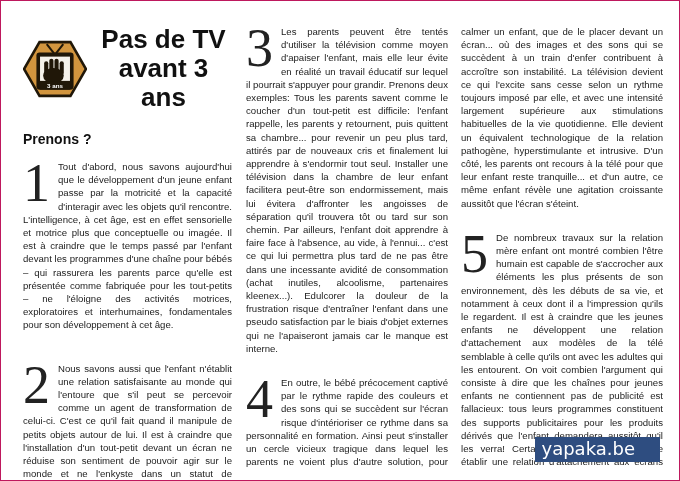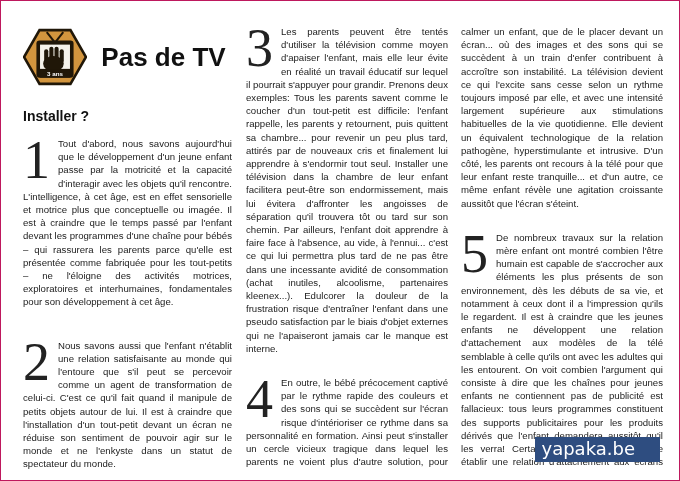--- a/index.html
+++ b/index.html
@@ -57,24 +57,25 @@
         <rect x="20.5" y="23.5" width="4" height="13" rx="2" fill="#201708"></rect>
         <rect x="25.5" y="21" width="4" height="15" rx="2" fill="#201708"></rect>
         <rect x="30.5" y="21" width="4" height="15" rx="2" fill="#201708"></rect>
         <rect x="35.5" y="23.5" width="4" height="13" rx="2" fill="#201708"></rect>
         <ellipse cx="29.5" cy="37.5" rx="10" ry="7.5" fill="#201708"></ellipse>
         <rect x="16.5" y="43" width="29" height="8" fill="#201708"></rect>
         <text x="31" y="49.3" font-family="Liberation Sans, sans-serif" font-size="6" font-weight="bold" fill="#ffffff" text-anchor="middle">3 ans</text>
       </svg>
       <div class="title">
         <div>Pas de TV</div>
+        <div>avant 3 ans</div>
       </div>
     </div>
 
-    <div class="section-heading">Installer ?</div>
+    <div class="section-heading">Prenons ?</div>
 
     <div class="paras-left">
         <p class="para"><span class="dropnum">1</span><span class="">Tout d'abord, nous savons aujourd'hui que </span><span class="bold">le développement d'un jeune enfant passe par la motricité</span><span class=""> et la capacité d'interagir avec les objets qu'il rencontre. L'intelligence, à cet âge, est en effet sensorielle et motrice plus que conceptuelle ou imagée. Il est à craindre que le temps passé par l'enfant devant les programmes d'une chaîne pour bébés – qui rassurera les parents parce qu'elle est présentée comme fabriquée pour les tout-petits – ne l'éloigne des activités motrices, exploratoires et interhumaines, fondamentales pour son développement à cet âge.</span></p>
         <p class="para"><span class="dropnum">2</span><span class="">Nous savons aussi que l'enfant n'établit une relation satisfaisante au monde qui l'entoure que s'il peut se percevoir comme un </span><span class="bold">agent de transformation</span><span class=""> de celui-ci. C'est ce qu'il fait quand il manipule de petits objets autour de lui. Il est à craindre que l'installation d'un tout-petit devant un écran ne réduise son sentiment de pouvoir agir sur le monde et ne l'enkyste dans un statut de spectateur du monde.</span></p>
       </div>
   </div>
 
   <div class="main-cols">
       <p class="para"><span class="dropnum">3</span><span class="">Les parents peuvent être tentés d'utiliser la télévision comme moyen d'apaiser l'enfant, mais elle leur évite en réalité un travail éducatif sur lequel il pourrait s'appuyer pour grandir. Prenons deux exemples: Tous les parents savent comme le coucher d'un tout-petit est difficile: l'enfant rappelle, les parents y retournent, puis quittent sa chambre... pour revenir un peu plus tard, attirés par de nouveaux cris et finalement lui apprendre à s'endormir tout seul. Installer une télévision dans la chambre de leur enfant facilitera peut-être son endormissement, mais lui évitera d'affronter les angoisses de séparation qu'il trouvera tôt ou tard sur son chemin. Par ailleurs, </span><span class="bold">l'enfant doit apprendre à faire face à l'absence</span><span class="">, au vide, à l'ennui... c'est ce qui lui permettra plus tard de ne pas être dans une incessante avidité de consommation (achat inutiles, alcoolisme, partenaires kleenex...). Edulcorer la douleur de la frustration risque d'entraîner l'enfant dans une pseudo satisfaction par le biais d'objet externes qui ne l'apaiseront jamais car le manque est interne.</span></p>
       <p class="para"><span class="dropnum">4</span><span class="">En outre, le </span><span class="bold">bébé précocement captivé par le rythme rapide des couleurs et des sons</span><span class=""> qui se succèdent sur l'écran risque d'intérioriser ce rythme dans sa personnalité en formation. Ainsi peut s'installer un cercle vicieux tragique dans lequel les parents ne voient plus d'autre solution, pour calmer un enfant, que de le placer devant un écran... où des images et des sons qui se succèdent à un train d'enfer contribuent à accroître son instabilité. La télévision devient ce qui l'excite sans cesse selon un rythme toujours imposé par elle, et avec une intensité largement supérieure aux stimulations habituelles de la vie quotidienne. Elle devient un équivalent technologique de la relation pathogène, hyperstimulante et intrusive. D'un côté, les parents ont recours à la télé pour que leur enfant reste tranquille... et d'un autre, ce même enfant révèle une agitation croissante aussitôt que l'écran s'éteint.</span></p>

